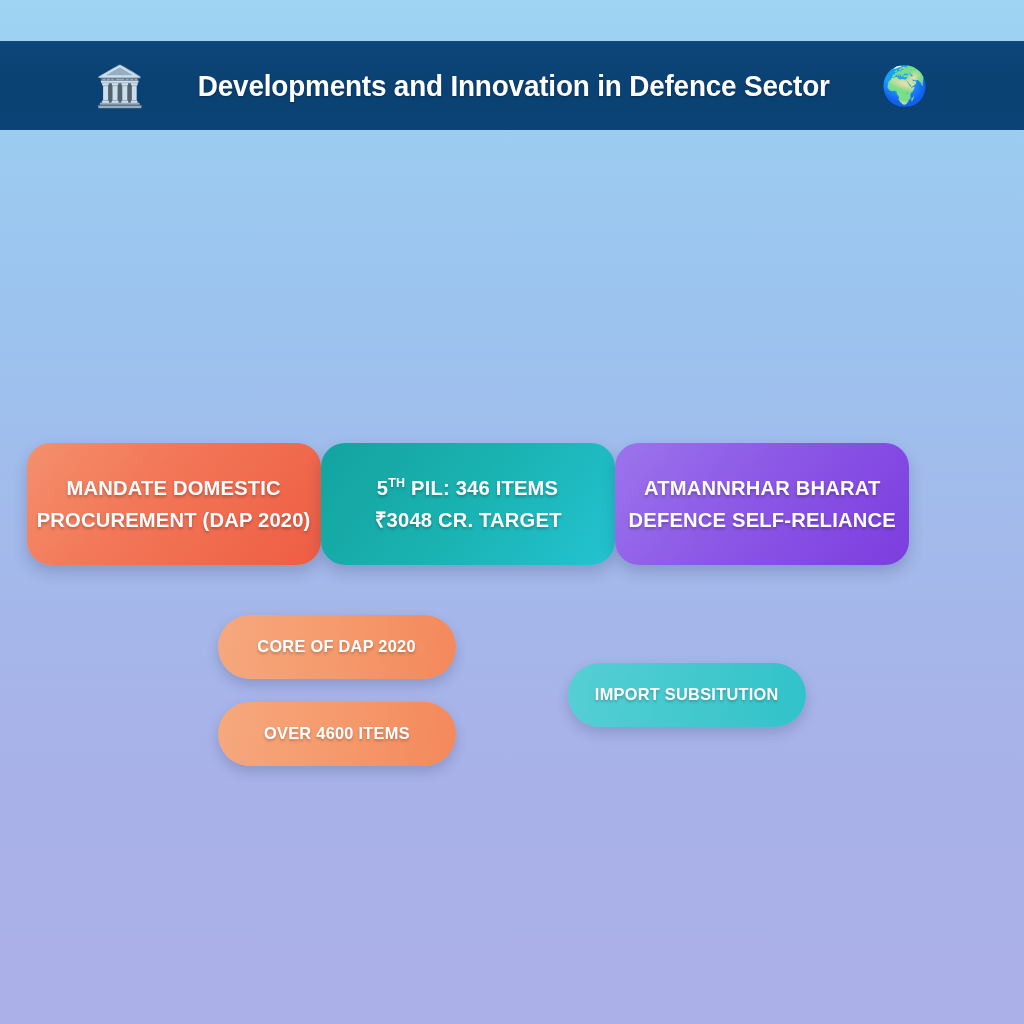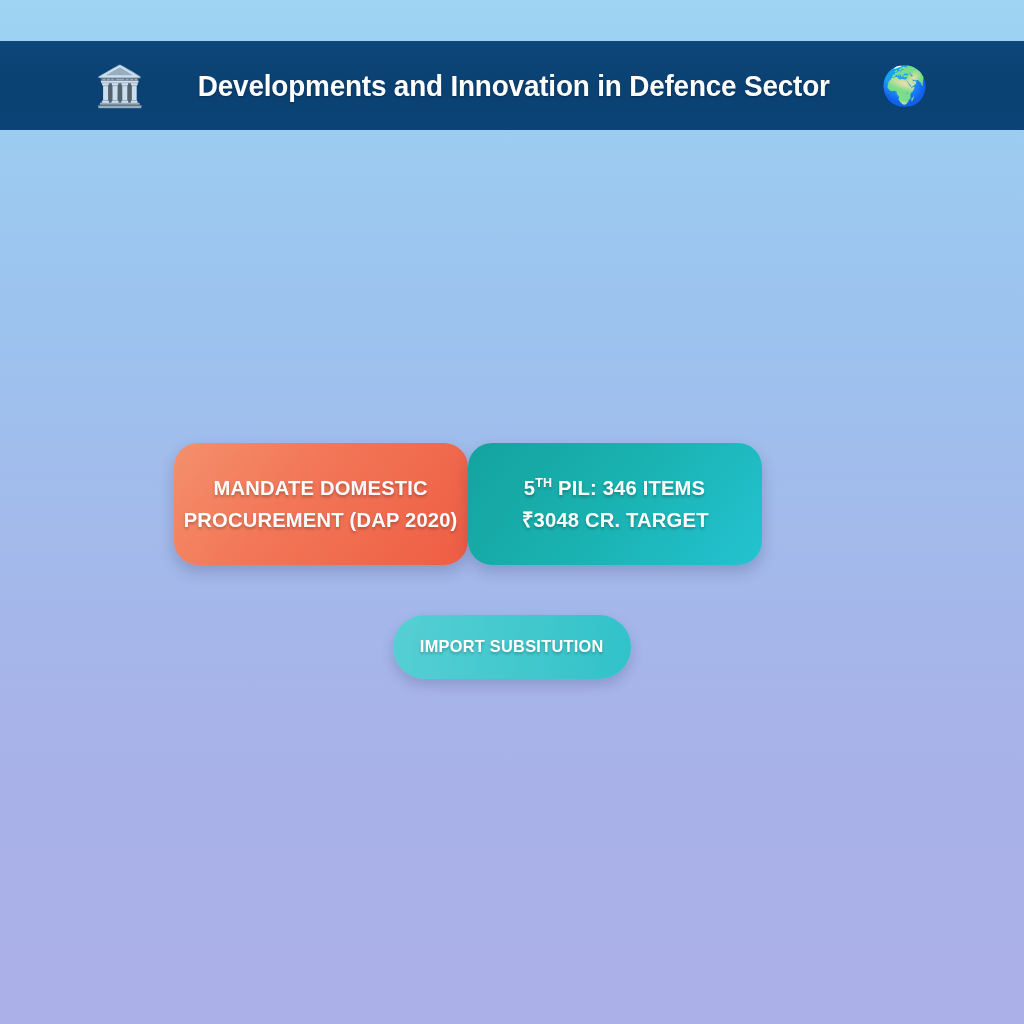--- a/index.html
+++ b/index.html
@@ -145,21 +145,21 @@
     font-weight:bold;
     letter-spacing:0.3px;
     white-space:nowrap;
     text-shadow:0 2px 3px rgba(0,0,0,0.24);
     transform:scaleX(0.96);
     line-height:1.45;
   }
   .pill.tall { min-height:72px; }
 
   .pill-orange { background:linear-gradient(98deg,#F6A87E 0%,#F59A6C 50%,#F4885B 100%); }
-  .pill-teal   { background:linear-gradient(98deg,#56CFD4 0%,#43C9CE 50%,#31C2C9 100%); }
+  .pill-teal   { background:linear-gradient(98deg,#56CFD4 0%,#43C9CE 50%,#31C2C9 100%);margin-top:48px; }
   .pill-purple { background:linear-gradient(98deg,#A988EF 0%,#9C79EC 50%,#8E66E9 100%); }
 </style>
 </head>
 <body>
 
 <div id="stage">
 
   <div class="header-band">
     <span class="hdr-icon bank">🏛️</span>
     <span class="header-title">Developments and Innovation in Defence Sector</span>
@@ -172,25 +172,37 @@
     <div class="cat-card card-orange">
       <span class="cline">MANDATE DOMESTIC</span>
       <span class="cline">PROCUREMENT (DAP 2020)</span>
     </div>
 
     <div class="cat-card card-teal">
       <span class="cline">5<sup>TH</sup> PIL: 346 ITEMS</span>
       <span class="cline">₹3048 CR. TARGET</span>
     </div>
 
+    <div class="cat-card card-purple">
+      <span class="cline">ATMANNRHAR BHARAT</span>
+      <span class="cline">DEFENCE SELF-RELIANCE</span>
+    </div>
 
   </div>
 
   <div class="pills-area">
 
+    <div class="pill-col">
+      <div class="pill pill-orange">
+        <span class="pline">CORE OF DAP 2020</span>
+      </div>
+      <div class="pill pill-orange">
+        <span class="pline">OVER 4600 ITEMS</span>
+      </div>
+    </div>
 
     <div class="pill-col">
       <div class="pill pill-teal">
         <span class="pline">IMPORT SUBSITUTION</span>
       </div>
     </div>
 
 
   </div>
 

